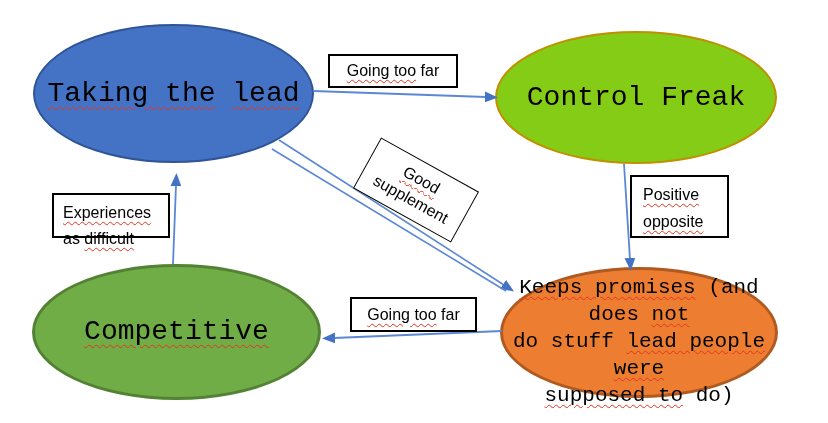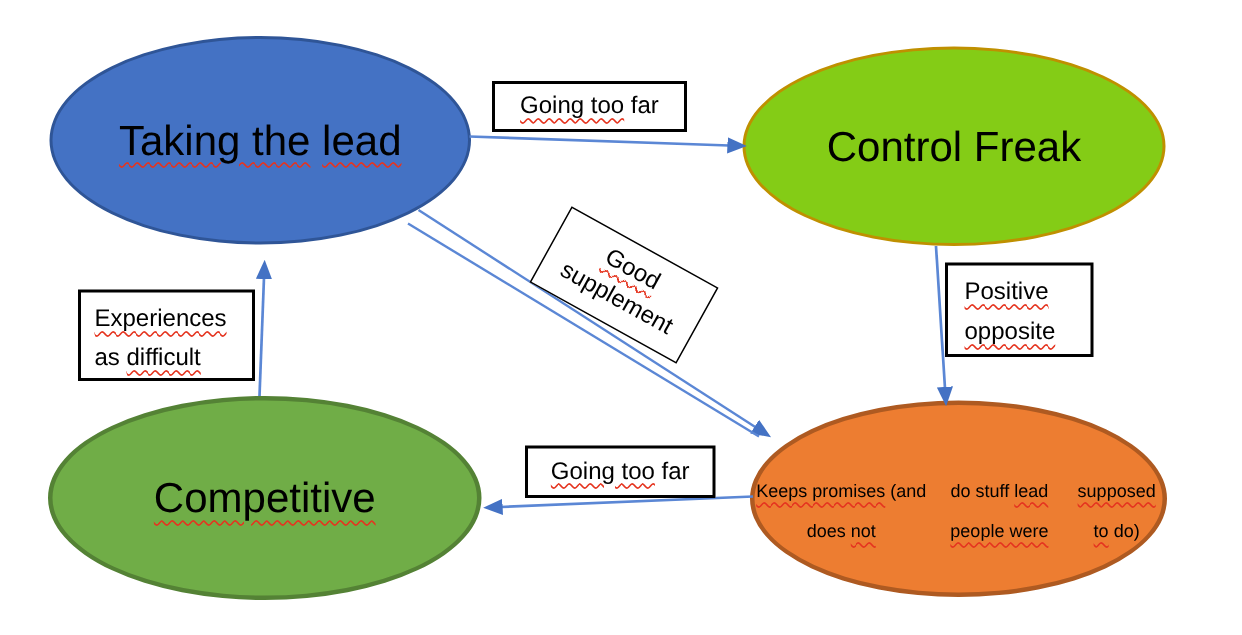--- a/index.html
+++ b/index.html
@@ -2,40 +2,40 @@
 <html><head>
 <meta charset="utf-8">
 <style>
   html,body{margin:0;padding:0;background:#fff;}
   #canvas{
     position:relative;width:828px;height:423px;background:#ffffff;overflow:hidden;
     font-family:"Liberation Sans", sans-serif;color:#000;
   }
   .node{
     position:absolute;border-radius:50%;display:flex;align-items:center;justify-content:center;
-    text-align:center;box-sizing:border-box;z-index:1;
+    text-align:center;box-sizing:border-box;z-index:1;font-family:Liberation Mono, monospace;
   }
   .node-blue  {left:33px; top:24px; width:281px;height:139px;background:#4472C4;border:2.5px solid #2F5597;}
   .node-gold  {left:495px;top:31px; width:282px;height:133px;background:#84cc16;border:2.5px solid #BF9000;}
   .node-green {left:32px; top:264px;width:289px;height:136px;background:#70AD47;border:3px solid #548235;}
   .node-orange{left:500px;top:267px;width:278px;height:131px;background:#ED7D31;border:3px solid #AE5A21;}
   .node-label-lg{font-size:28px;line-height:32px;white-space:nowrap;}
-  .node-label-sm{font-size:12px;line-height:27px;display:flex;align-items:center;margin-top:17px;}
+  .node-label-sm{font-size:21px;line-height:27px;display:flex;flex-direction:column;align-items:center;margin-top:17px;}
   .sq{
     text-decoration-line:underline;text-decoration-style:wavy;
     text-decoration-color:#E5341F;text-decoration-thickness:1px;text-underline-offset:3px;
   }
   .node-label-lg .sq{text-underline-offset:5px;}
   .edge-box{
     position:absolute;background:#ffffff;border:2px solid #000;box-sizing:border-box;
     font-size:16px;z-index:3;
   }
   .box-going-top   {left:328px;top:54px; width:130px;height:34px;display:flex;align-items:center;justify-content:center;}
   .box-positive    {left:630px;top:175px;width:99px; height:63px;padding:4px 0 12px 11px;line-height:27px;}
-  .box-experiences {left:52px; top:193px;width:118px;height:61px;padding:5px 0 0 9px;line-height:26px;}
+  .box-experiences {left:52px; top:193px;width:118px;height:45px;padding:5px 0 0 9px;line-height:26px;}
   .box-going-bottom{left:350px;top:297px;width:127px;height:35px;display:flex;align-items:center;justify-content:center;}
   .box-good{
     left:360px;top:161px;width:112px;height:58px;border-width:1.6px;transform:rotate(29deg);
     display:flex;flex-direction:column;align-items:center;justify-content:center;line-height:22px;text-align:center;
   }
   .box-line{display:block;}
   #edges{position:absolute;left:0;top:0;z-index:2;pointer-events:none;}
 </style>
 </head>
 <body>

